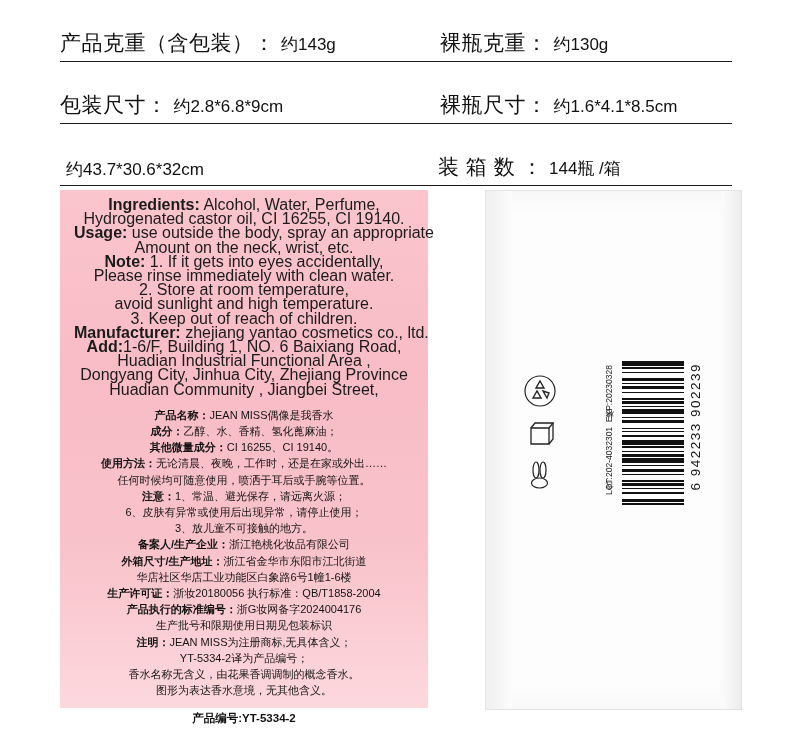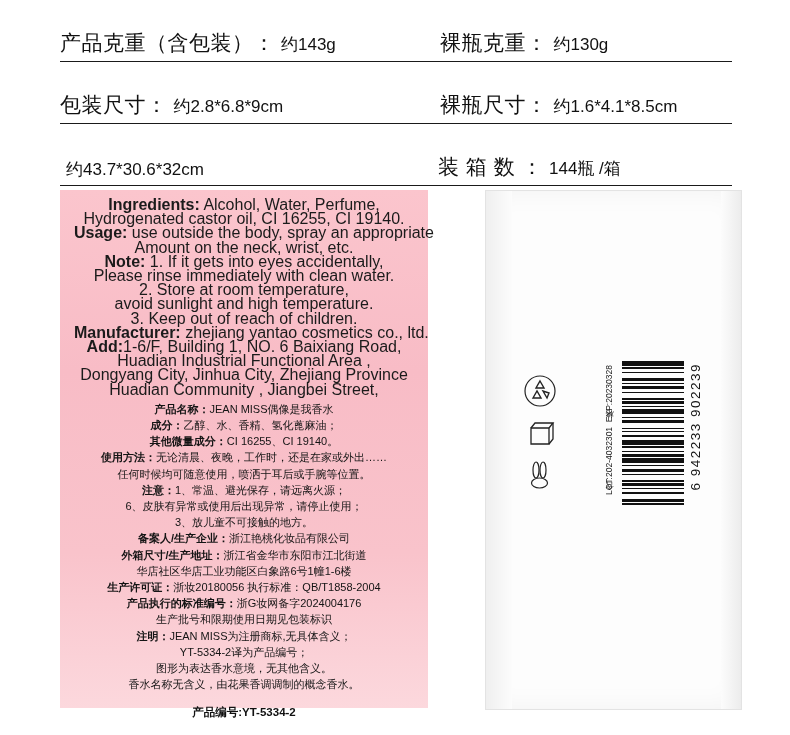--- a/index.html
+++ b/index.html
@@ -68,21 +68,21 @@
   .en-block {
     font-size: 16px;
     line-height: 14.2px;
     color: #1b1b1b;
     padding: 0 14px;
   }
   .en-block div { white-space: nowrap; }
   .en-block b { font-weight: bold; }
 
   .cn-block {
-    margin-top: 4px;
+    margin-top: 10px;
     font-size: 11px;
     line-height: 16.2px;
     color: #141414;
     padding: 0 10px;
   }
   .cn-block div { white-space: nowrap; }
   .cn-block .b { font-weight: bold; }
   .cn-code {
     margin-top: 12px;
     font-size: 11.5px;
@@ -241,22 +241,22 @@
         <div>6、皮肤有异常或使用后出现异常，请停止使用；</div>
         <div>3、放儿童不可接触的地方。</div>
         <div><span class="b">备案人/生产企业：</span>浙江艳桃化妆品有限公司</div>
         <div><span class="b">外箱尺寸/生产地址：</span>浙江省金华市东阳市江北街道</div>
         <div>华店社区华店工业功能区白象路6号1幢1-6楼</div>
         <div><span class="b">生产许可证：</span>浙妆20180056 执行标准：QB/T1858-2004</div>
         <div><span class="b">产品执行的标准编号：</span>浙G妆网备字2024004176</div>
         <div>生产批号和限期使用日期见包装标识</div>
         <div><span class="b">注明：</span>JEAN MISS为注册商标,无具体含义；</div>
         <div>YT-5334-2译为产品编号；</div>
+        <div>香水名称无含义，由花果香调调制的概念香水。</div>
         <div>图形为表达香水意境，无其他含义。</div>
-        <div>香水名称无含义，由花果香调调制的概念香水。</div>
       </div>
     <div class="cn-code">产品编号:YT-5334-2</div>
   </div>
 </div>
 
 <div class="white-box">
   <div class="sheen"></div>
   <div class="sheen-r"></div>
 
   <div class="symbols">

